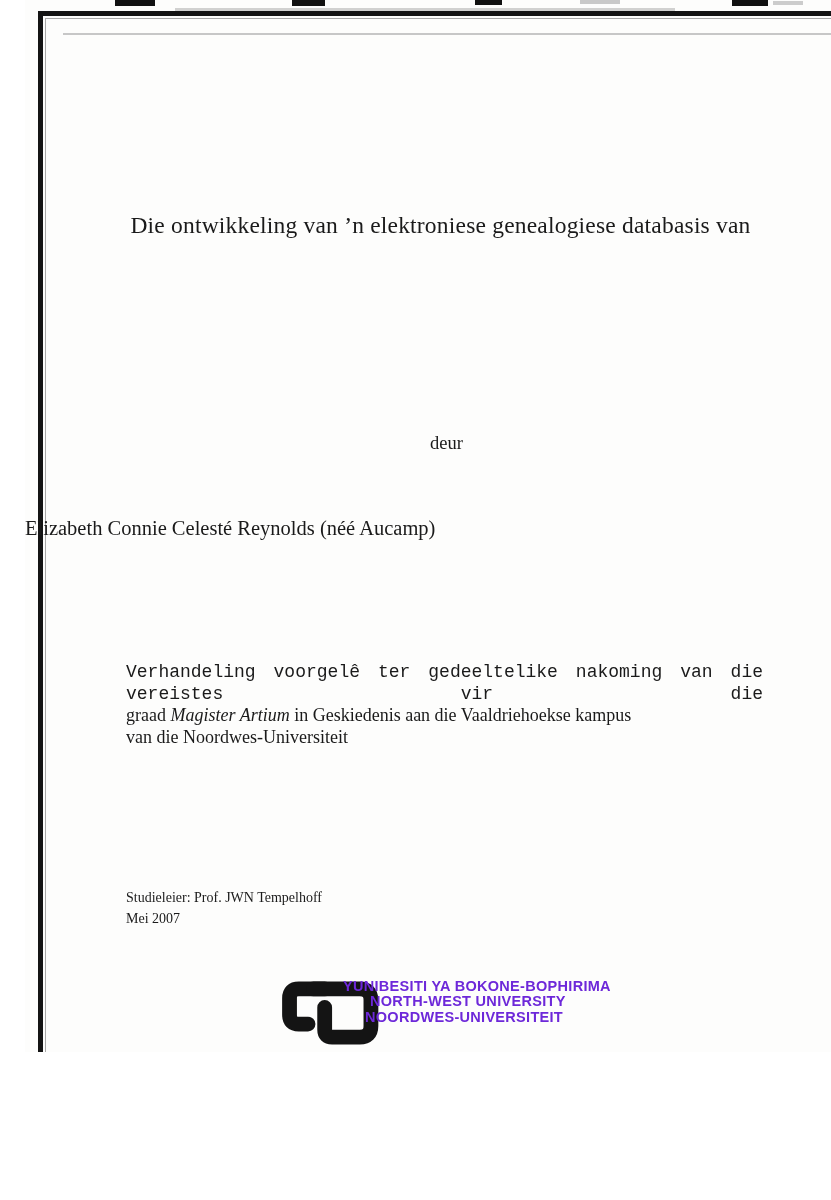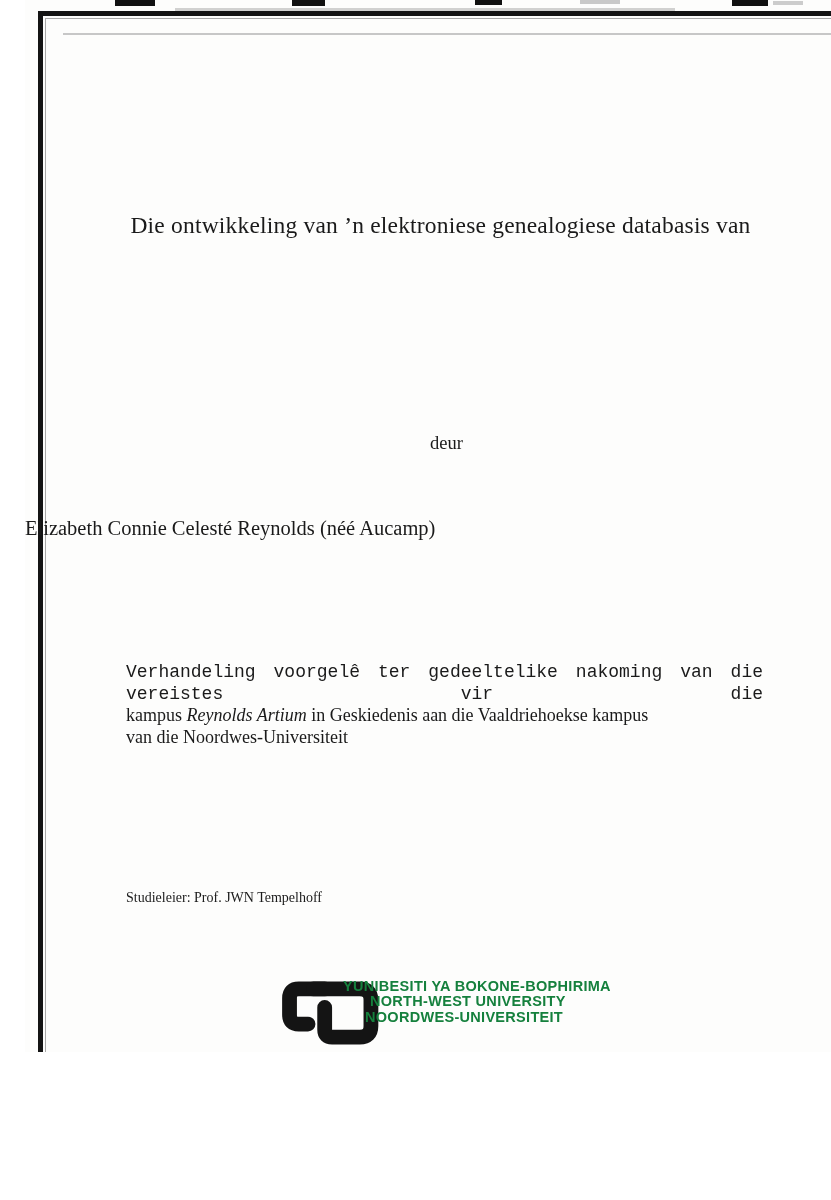--- a/index.html
+++ b/index.html
@@ -130,21 +130,21 @@
   }
   .logo-text {
     position: absolute;
     left: 61px;
     top: 5px;
     font-family: "Liberation Sans", "DejaVu Sans", sans-serif;
     font-weight: bold;
     font-size: 14.5px;
     line-height: 15.3px;
     letter-spacing: 0.3px;
-    color: #15803d;
+    color: #6d28d9;
     white-space: nowrap;
   }
   .logo-text .l2 { padding-left: 27px; }
   .logo-text .l3 { padding-left: 22px; }
 </style>
 </head>
 <body>
 
 <div class="page">
 
@@ -164,26 +164,27 @@
   <div class="title">
     <div>Die ontwikkeling van ’n elektroniese genealogiese databasis van</div>
   </div>
 
   <div class="byline">deur</div>
 
   <div class="author">Elizabeth Connie Celesté Reynolds (néé Aucamp)</div>
 
   <div class="submission">
     <div class="justified">Verhandeling voorgelê ter gedeeltelike nakoming van die vereistes vir die</div>
-    <div><span>kampus </span><i>Reynolds Artium</i><span> in Geskiedenis aan die Vaaldriehoekse kampus</span></div>
+    <div><span>graad </span><i>Magister Artium</i><span> in Geskiedenis aan die Vaaldriehoekse kampus</span></div>
     <div>van die Noordwes-Universiteit</div>
   </div>
 
   <div class="supervisor-block">
     <div>Studieleier: Prof. JWN Tempelhoff</div>
+    <div>Mei 2007</div>
   </div>
 
   <div class="logo">
     <svg class="logo-mark" width="102" height="74" viewBox="0 0 110 80" aria-hidden="true">
 
       <path d="M 46 14 H 18 Q 8 14 8 24 V 42 Q 8 52 18 52 H 28" fill="none" stroke="#141414" stroke-width="16" stroke-linecap="round" stroke-linejoin="round"></path>
 
       <path d="M 34 14 H 84 Q 96 14 96 26 V 54 Q 96 66 84 66 H 54 Q 46 66 46 58 V 34" fill="none" stroke="#141414" stroke-width="16" stroke-linecap="round" stroke-linejoin="round"></path>
     </svg>
     <div class="logo-text">

